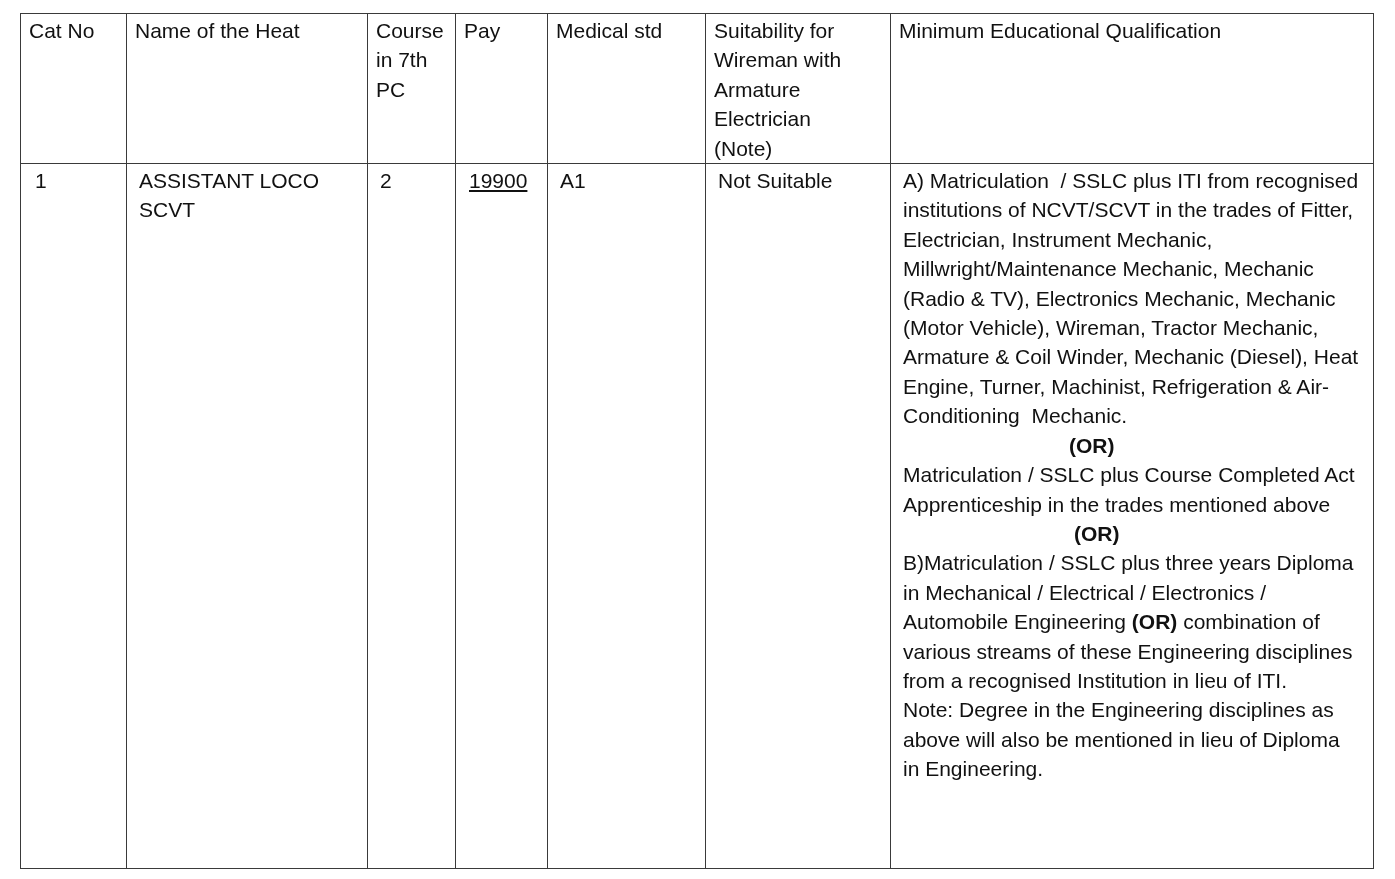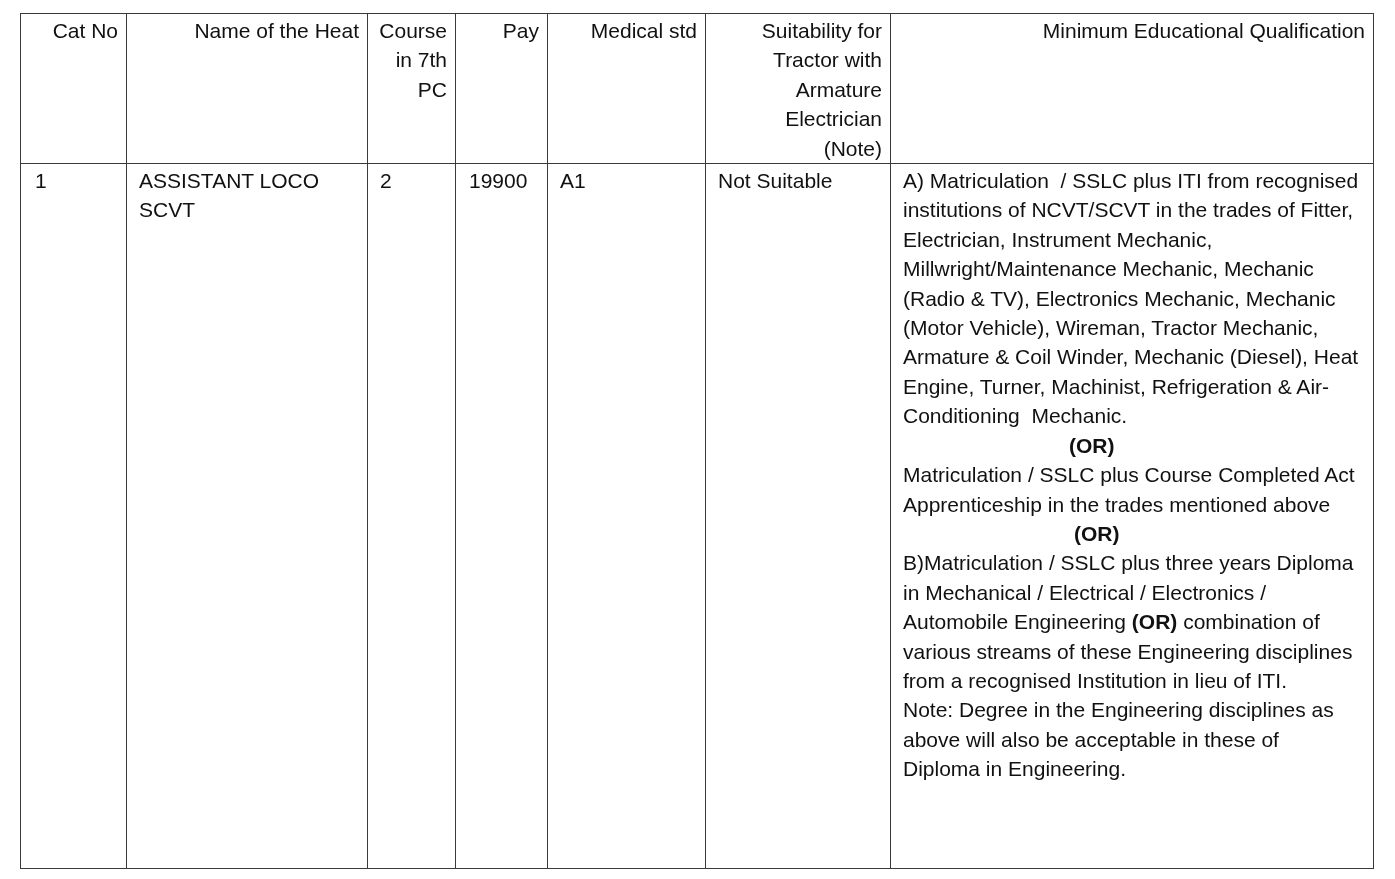--- a/index.html
+++ b/index.html
@@ -26,31 +26,31 @@
       line-height: 29.4px;
     }
     .doc-table th,
     .doc-table td {
       border: 1.5px solid #3a3a3a;
       vertical-align: top;
       padding: 0;
     }
     .doc-table th {
       font-weight: normal;
-      text-align: right;
+      text-align: left;
       height: 146px;
       padding: 2px 8px 0 8px;
     }
     .doc-table td {
       height: 702px;
       padding: 2px 12px 0 12px;
       text-align: left;
     }
     .doc-table td.col-cat { padding-left: 14px; }
-    .doc-table td.col-pay { padding-left: 13px; }
+    .doc-table td.col-pay { padding-left: 13px; text-decoration: underline; }
     .qual-line { display: block; white-space: pre-wrap; }
     .qual-or {
       display: block;
       font-weight: bold;
       text-align: left;
     }
     .bold-inline { font-weight: bold; }
   </style>
 </head>
 <body>
@@ -71,21 +71,21 @@
       <th>Name of the Heat</th>
       <th>
         <span class="qual-line">Course</span>
         <span class="qual-line">in 7th</span>
         <span class="qual-line">PC</span>
       </th>
       <th>Pay</th>
       <th>Medical std</th>
       <th>
         <span class="qual-line">Suitability for</span>
-        <span class="qual-line">Tractor with</span>
+        <span class="qual-line">Wireman with</span>
         <span class="qual-line">Armature</span>
         <span class="qual-line">Electrician</span>
         <span class="qual-line">(Note)</span>
       </th>
       <th>Minimum Educational Qualification</th>
     </tr>
   </thead>
   <tbody>
     <tr>
       <td class="col-cat">1</td>
@@ -93,17 +93,17 @@
       <td>2</td>
       <td class="col-pay">19900</td>
       <td>A1</td>
       <td>Not Suitable</td>
       <td>
         <span class="qual-line">A) Matriculation  / SSLC plus ITI from recognised institutions of NCVT/SCVT in the trades of Fitter, Electrician, Instrument Mechanic, Millwright/Maintenance Mechanic, Mechanic (Radio &amp; TV), Electronics Mechanic, Mechanic (Motor Vehicle), Wireman, Tractor Mechanic, Armature &amp; Coil Winder, Mechanic (Diesel), Heat Engine, Turner, Machinist, Refrigeration &amp; Air- Conditioning  Mechanic.</span>
         <span class="qual-or" style="padding-left:166px">(OR)</span>
         <span class="qual-line">Matriculation / SSLC plus Course Completed Act Apprenticeship in the trades mentioned above</span>
         <span class="qual-or" style="padding-left:171px">(OR)</span>
         <span class="qual-line"><span>B)Matriculation / SSLC plus three years Diploma in Mechanical / Electrical / Electronics / Automobile Engineering </span><span class="bold-inline">(OR)</span><span> combination of various streams of these Engineering disciplines from a recognised Institution in lieu of ITI.</span></span>
-        <span class="qual-line">Note: Degree in the Engineering disciplines as above will also be acceptable in these of Diploma in Engineering.</span>
+        <span class="qual-line">Note: Degree in the Engineering disciplines as above will also be mentioned in lieu of Diploma in Engineering.</span>
       </td>
     </tr>
   </tbody>
 </table>
 
 </body></html>

